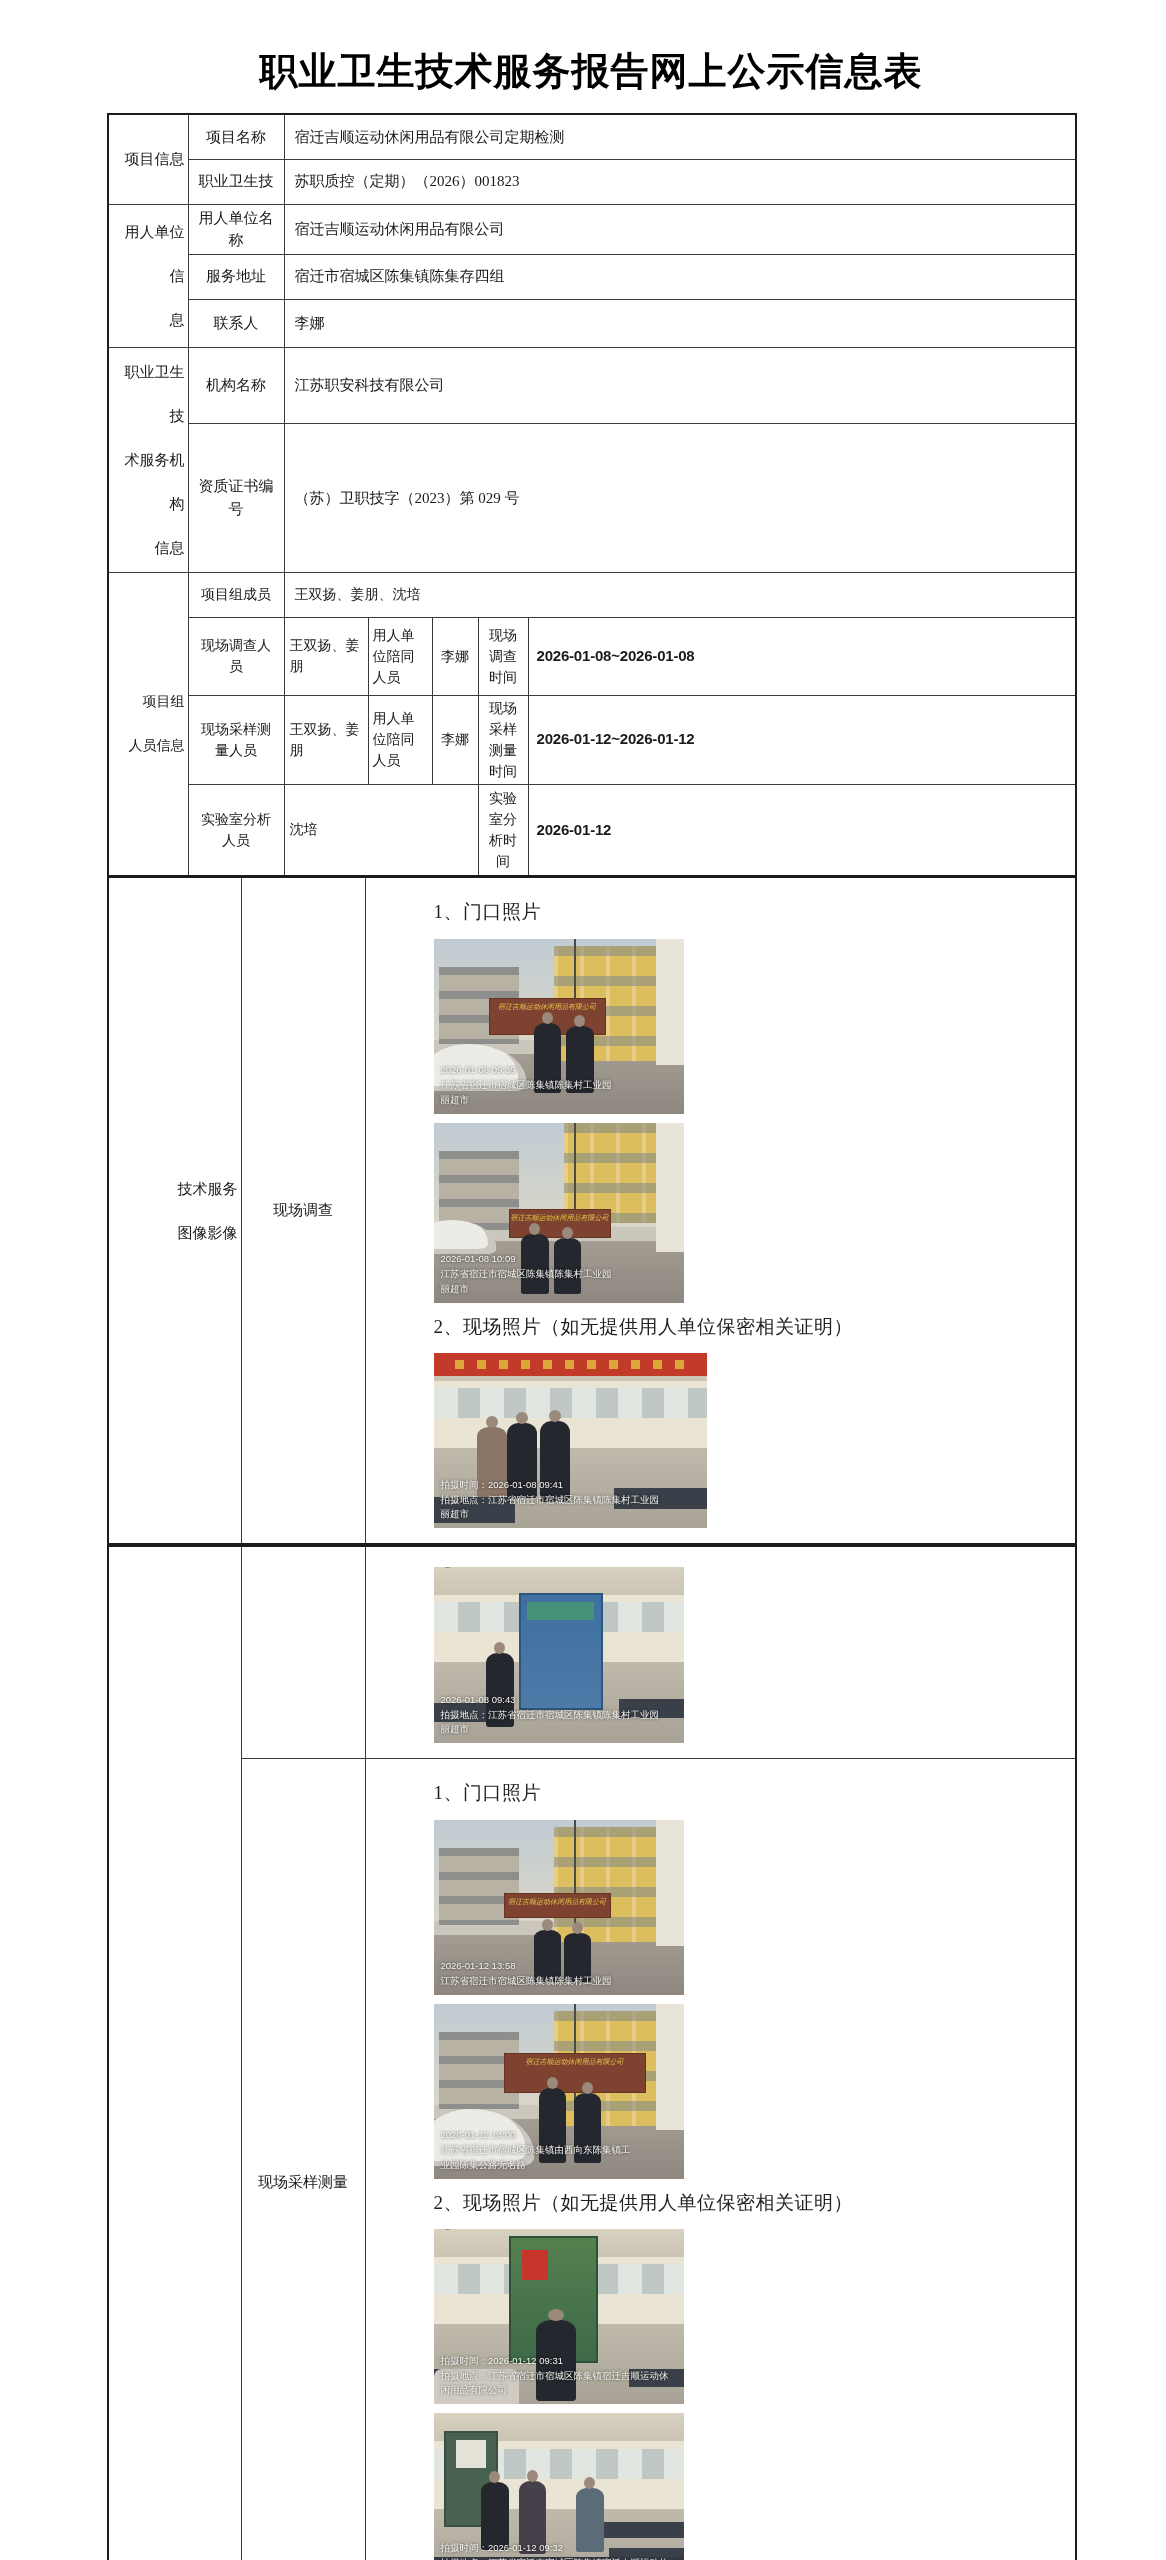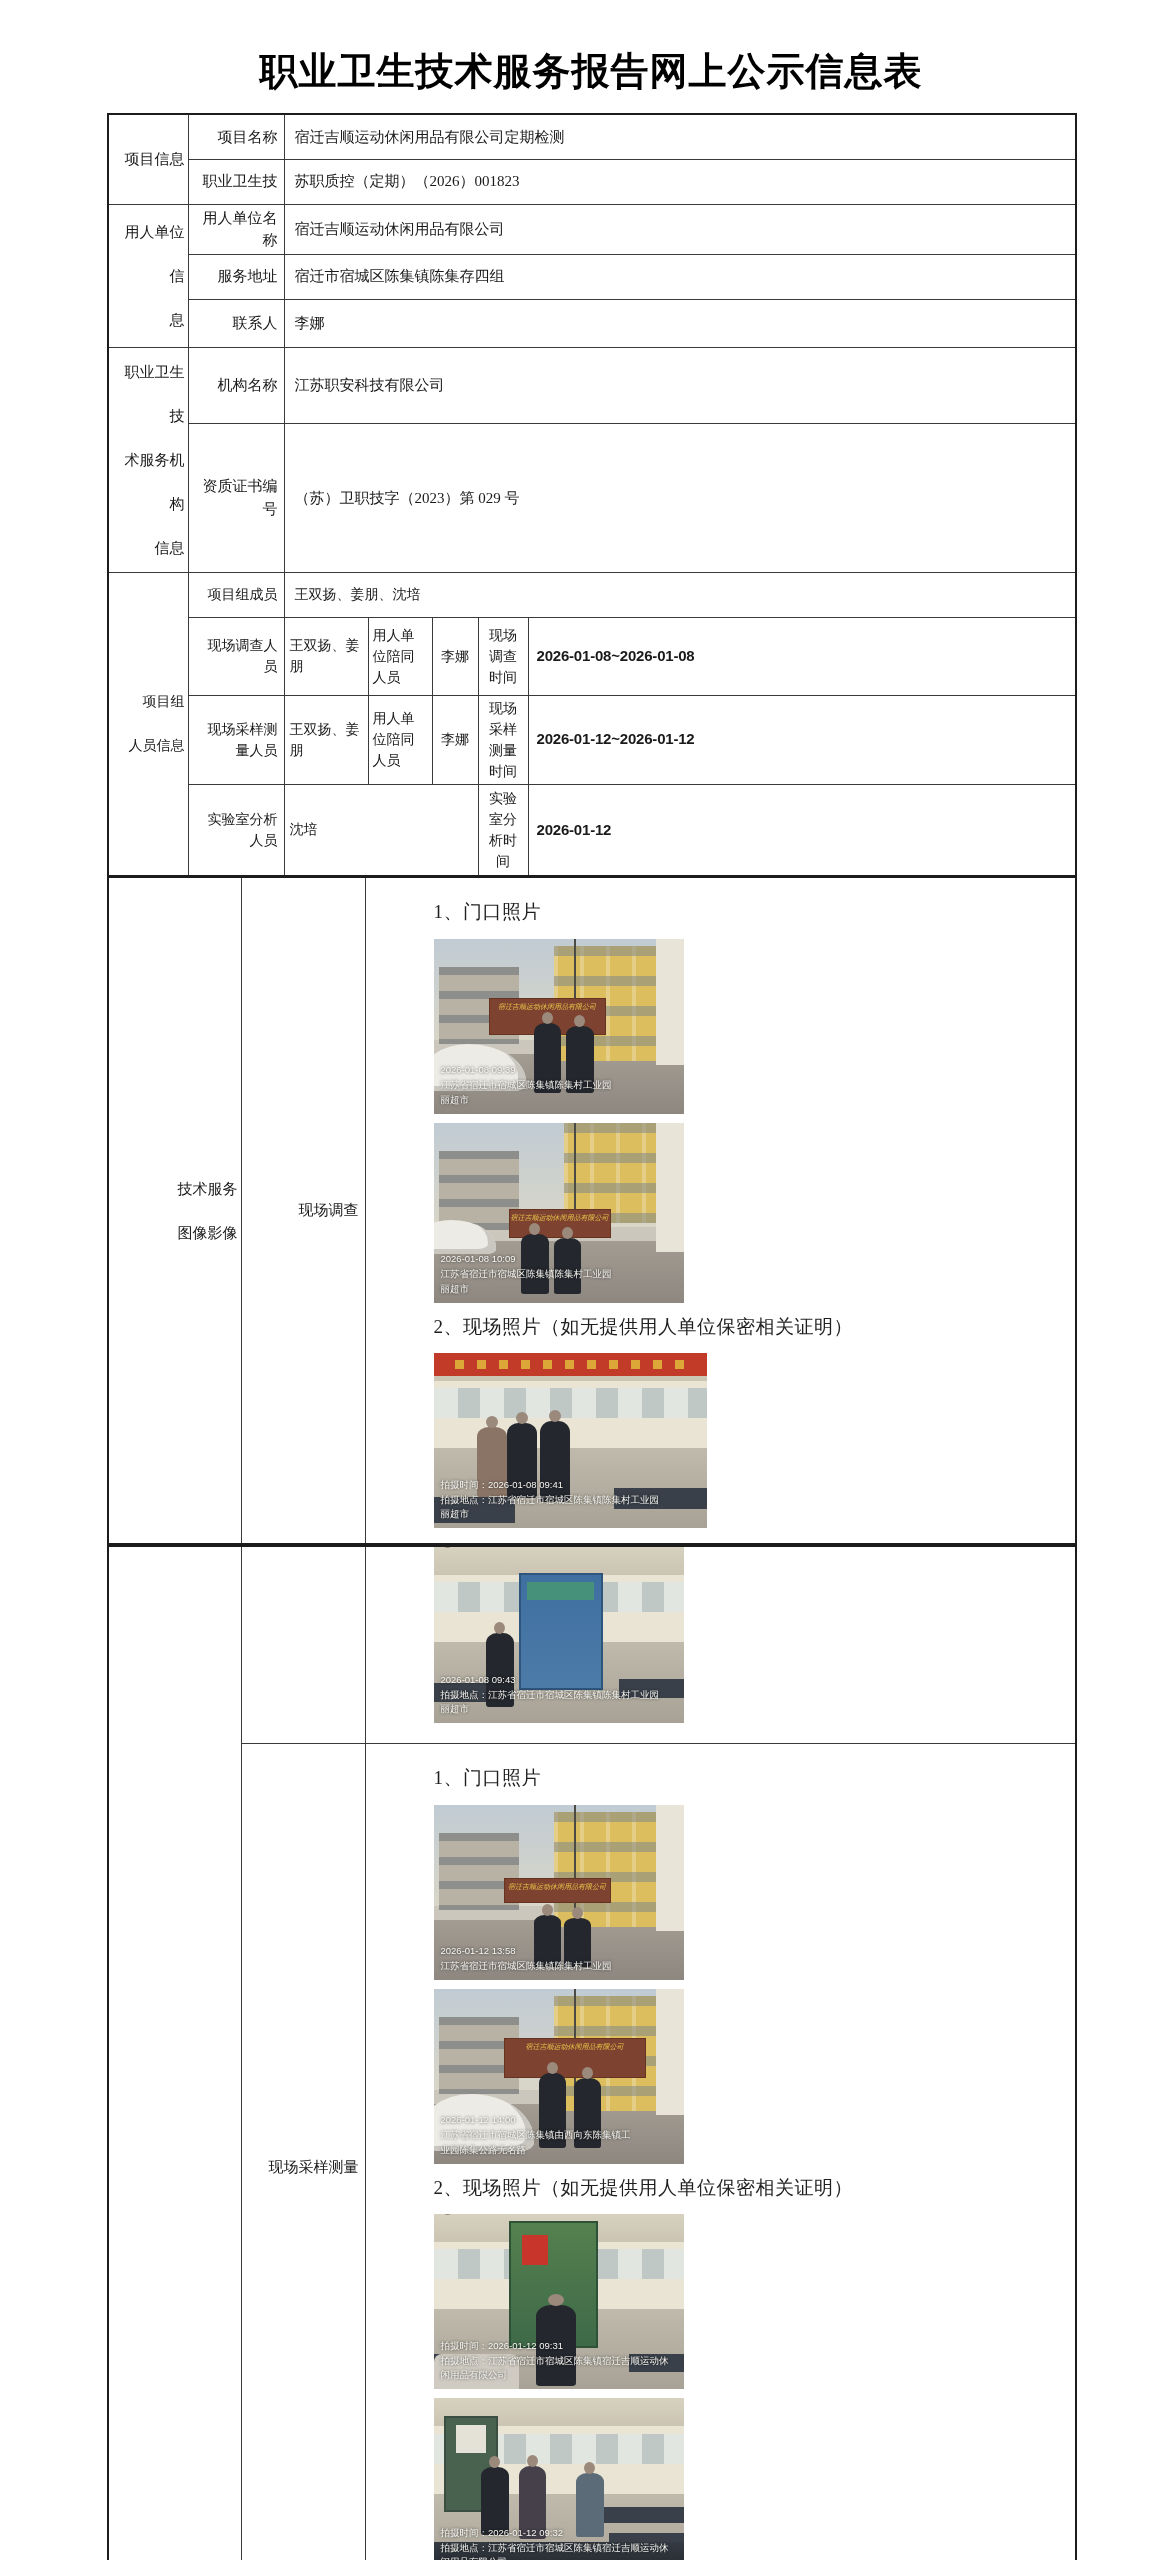--- a/index.html
+++ b/index.html
@@ -6,21 +6,21 @@
   body{width:1166px;min-height:2560px;font-family:"Liberation Serif","DejaVu Serif",serif;color:#1a1a1a;}
   .page{width:968px;margin-left:107px;padding-top:46px;}
   .doc-title{font-family:Liberation Sans, sans-serif;font-weight:700;font-size:38px;
     text-align:center;letter-spacing:1px;color:#000;margin:0 0 16px 0;}
   table{border-collapse:collapse;table-layout:fixed;width:968px;}
   table.tbl{border:2px solid #1c1c1c;}
   td{border:1px solid #3a3a3a;vertical-align:middle;font-size:15px;word-break:break-all;
      padding:2px 6px;line-height:1.5;}
   td.sec{text-align:right;padding:2px 3px;}
   td.sec .secline{line-height:44px;}
-  td.lab{text-align:right;}
+  td.lab{text-align:center;}
   td.val{text-align:left;padding-left:10px;}
   .t-team td{font-size:14px;}
   td.names{text-align:left;padding:9px 5px;}
   td.esc{padding:2px 4px;}
   td.who{text-align:center;padding:2px 2px;}
   td.tim{text-align:center;padding:2px 4px;}
   td.date{text-align:left;padding-left:8px;font-family:"Liberation Sans","DejaVu Sans",sans-serif;
           font-size:15px;letter-spacing:-0.2px;font-weight:600;}
   
   #tblB{margin-top:-1px;}
@@ -267,21 +267,21 @@
     <colgroup>
         <col style="width:133px">
         <col style="width:124px">
         <col style="width:711px">
       </colgroup>
     <tbody>
         <tr style="height:198px">
       <td class="sec" rowspan="2"></td>
       <td class="lab"></td>
       <td class="mcell">
-        <div class="pcol" style="padding-top:0" id="area-cont">
+        <div class="pcol" style="padding-top:20px" id="area-cont">
               <div class="photo v4" style="height: 176px;">
                 <i class="ceil"></i>
                 <i class="wall"></i>
                 <i class="winrow"></i>
                 <i class="floor"></i>
                 <i class="mach"></i>
                 <i class="tb1"></i>
                 <i class="tb2"></i>
                 <i class="p1"></i>
                 <i class="p2"></i>

